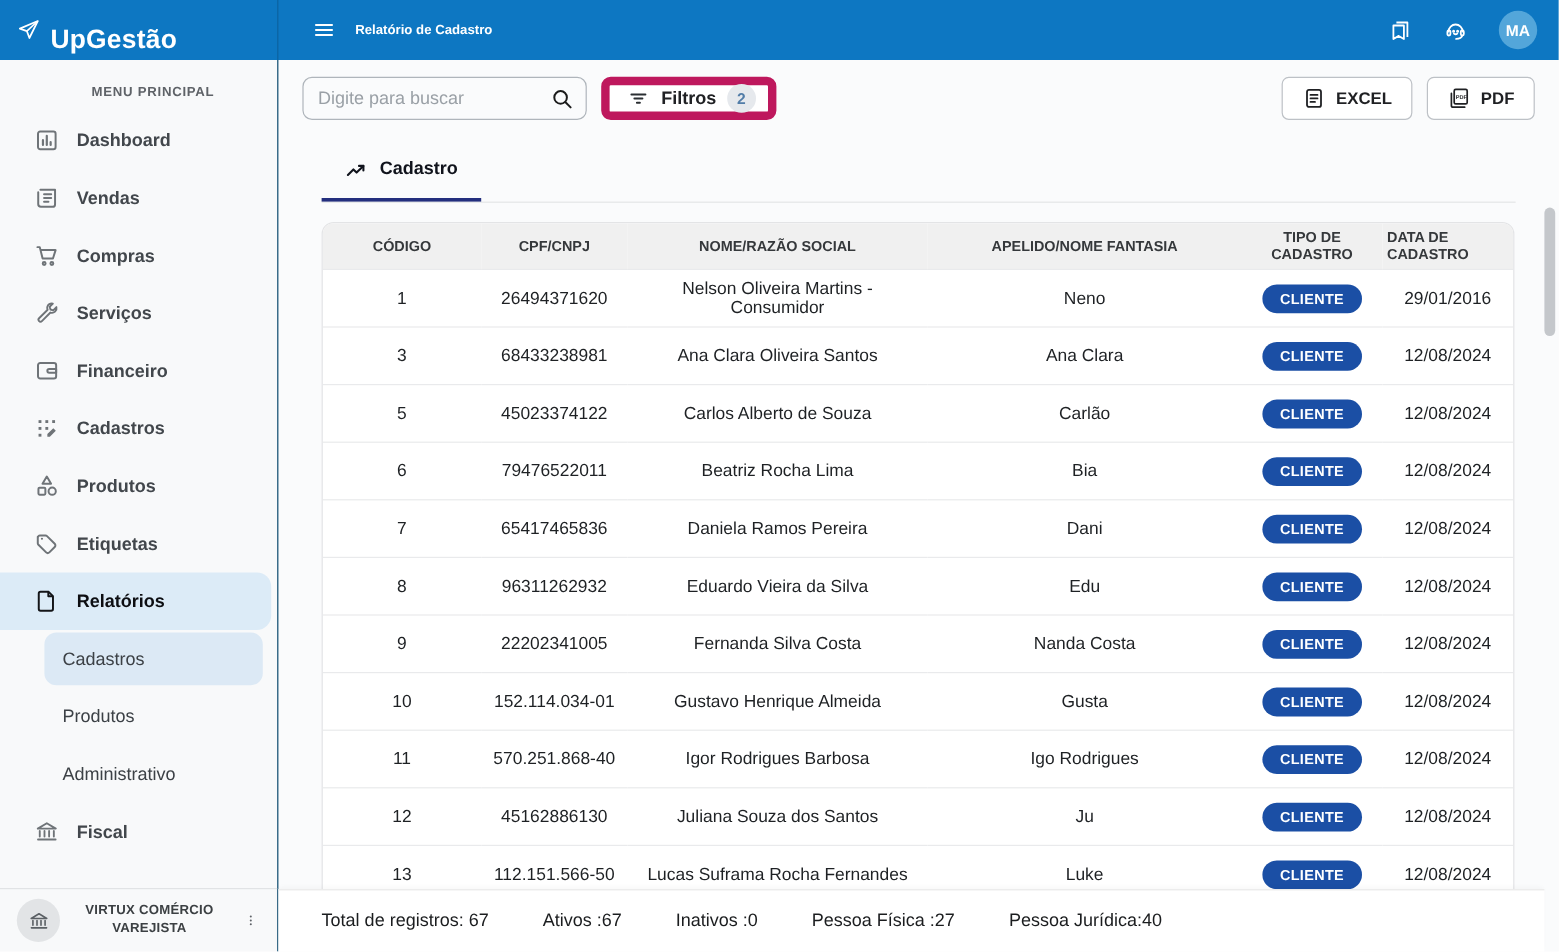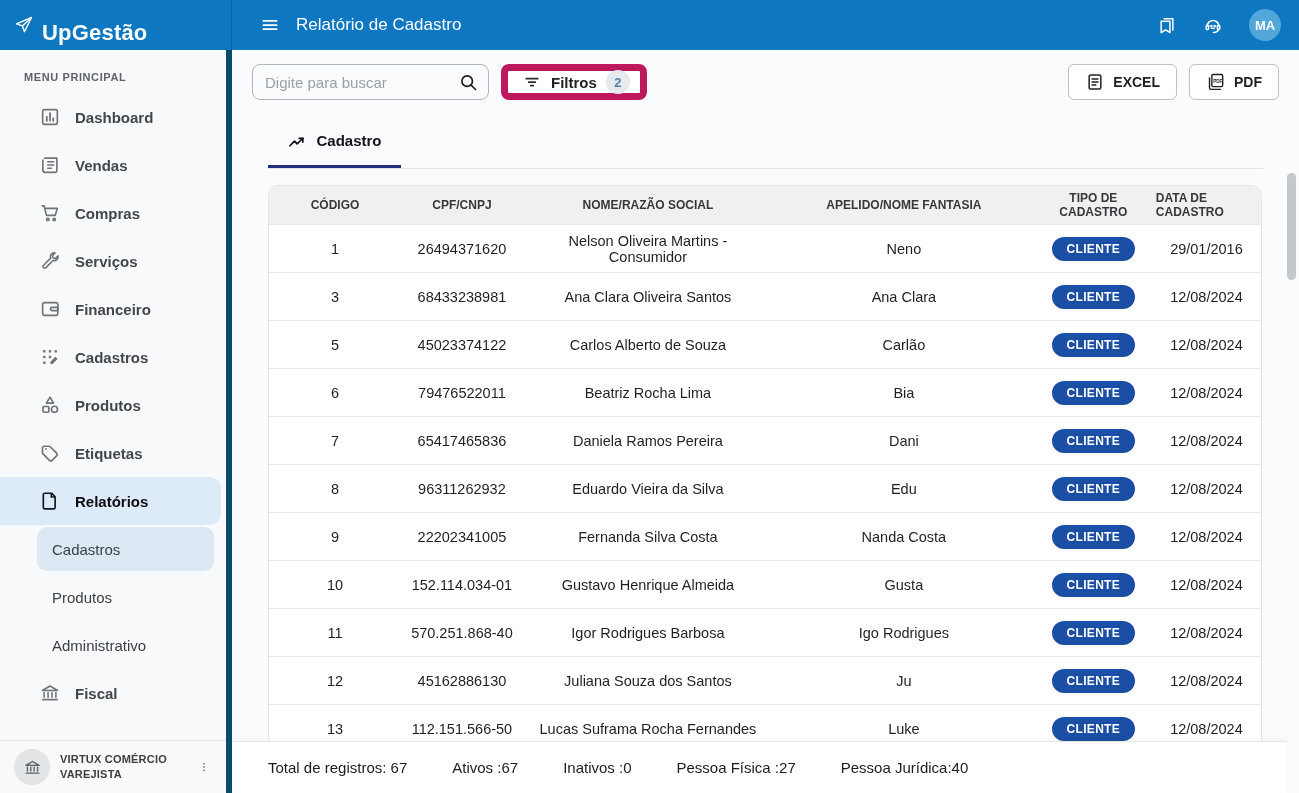--- a/index.html
+++ b/index.html
@@ -7,34 +7,34 @@
   body { font-family:"Liberation Sans", sans-serif; background:#fafbfc; color:#202124; }
 
   
   .topbar { height:50px; background:#0d77c2; display:flex; align-items:center; }
   .logo-area { width:232px; height:100%; display:flex; align-items:center; padding-left:14px; gap:8px; border-right:1px solid rgba(0,0,0,0.18); flex:none; }
   .logo-area svg { width:30px; height:30px; }
   .logo-text { color:#fff; font-size:22px; font-weight:600; letter-spacing:.2px;margin-top:16px; }
   .titlebar { flex:1; display:flex; align-items:center; padding-left:28px; gap:16px; }
   .hamburger { color:#fff; cursor:pointer; display:flex; }
   .hamburger svg { width:22px; height:22px; }
-  .page-title { color:#fff; font-size:17px; font-weight:400; }
+  .page-title { color:#fff; font-size:11px; font-weight:700; }
   .top-actions { display:flex; align-items:center; gap:26px; padding-right:18px; }
   .top-icon { color:#fff; display:flex; cursor:pointer; }
   .top-icon svg { width:22px; height:22px; }
   .avatar { width:32px; height:32px; border-radius:50%; background:#53a6da; color:#fff; font-size:13px; font-weight:700; display:flex; align-items:center; justify-content:center; cursor:pointer; }
 
   
   .layout { display:flex; height:743px; }
 
   
-  .sidebar { width:232px; flex:none; background:#f8f9fa; border-right:6px solid #0c4a6e; display:flex; flex-direction:column; }
+  .sidebar { width:232px; flex:none; background:#f8f9fa; border-right:1px solid #0c4a6e; display:flex; flex-direction:column;text-align:center; }
   .menu-label { font-size:11px; font-weight:700; color:#5f6368; letter-spacing:.6px; padding:21px 0 10px 24px; }
   .nav { flex:1; overflow:hidden; }
-  .nav-item { height:48px; display:flex; align-items:center; gap:14px; padding-left:39px; cursor:pointer; color:#42474c; }
+  .nav-item { height:48px; display:flex; align-items:center; gap:14px; padding-left:28px; cursor:pointer; color:#42474c; }
   .nav-item .nav-ic { width:22px; height:22px; color:#6f7478; flex:none; display:flex; }
   .nav-item .nav-ic svg { width:22px; height:22px; }
   .nav-item .nav-lbl { font-size:15px; font-weight:600; }
   .nav-item.active { background:#dcebf7; border-radius:0 12px 12px 0; margin-right:5px; color:#0d0e12; }
   .nav-item.active .nav-ic { color:#141518; }
   .nav-item.active .nav-lbl { font-weight:700; }
   .sub-item { height:48px; display:flex; align-items:center; padding-left:52px; font-size:15px; color:#3c4146; cursor:pointer; }
   .sub-item.active { background:#dce9f5; border-radius:10px; margin:2px 12px 2px 37px; height:44px; padding-left:15px; }
   .company { height:53px; border-top:1px solid #e1e3e5; display:flex; align-items:center; padding:0 12px 0 14px; gap:10px; }
   .company-avatar { width:36px; height:36px; border-radius:50%; background:#e2e4e6; color:#5b6065; display:flex; align-items:center; justify-content:center; flex:none; }

